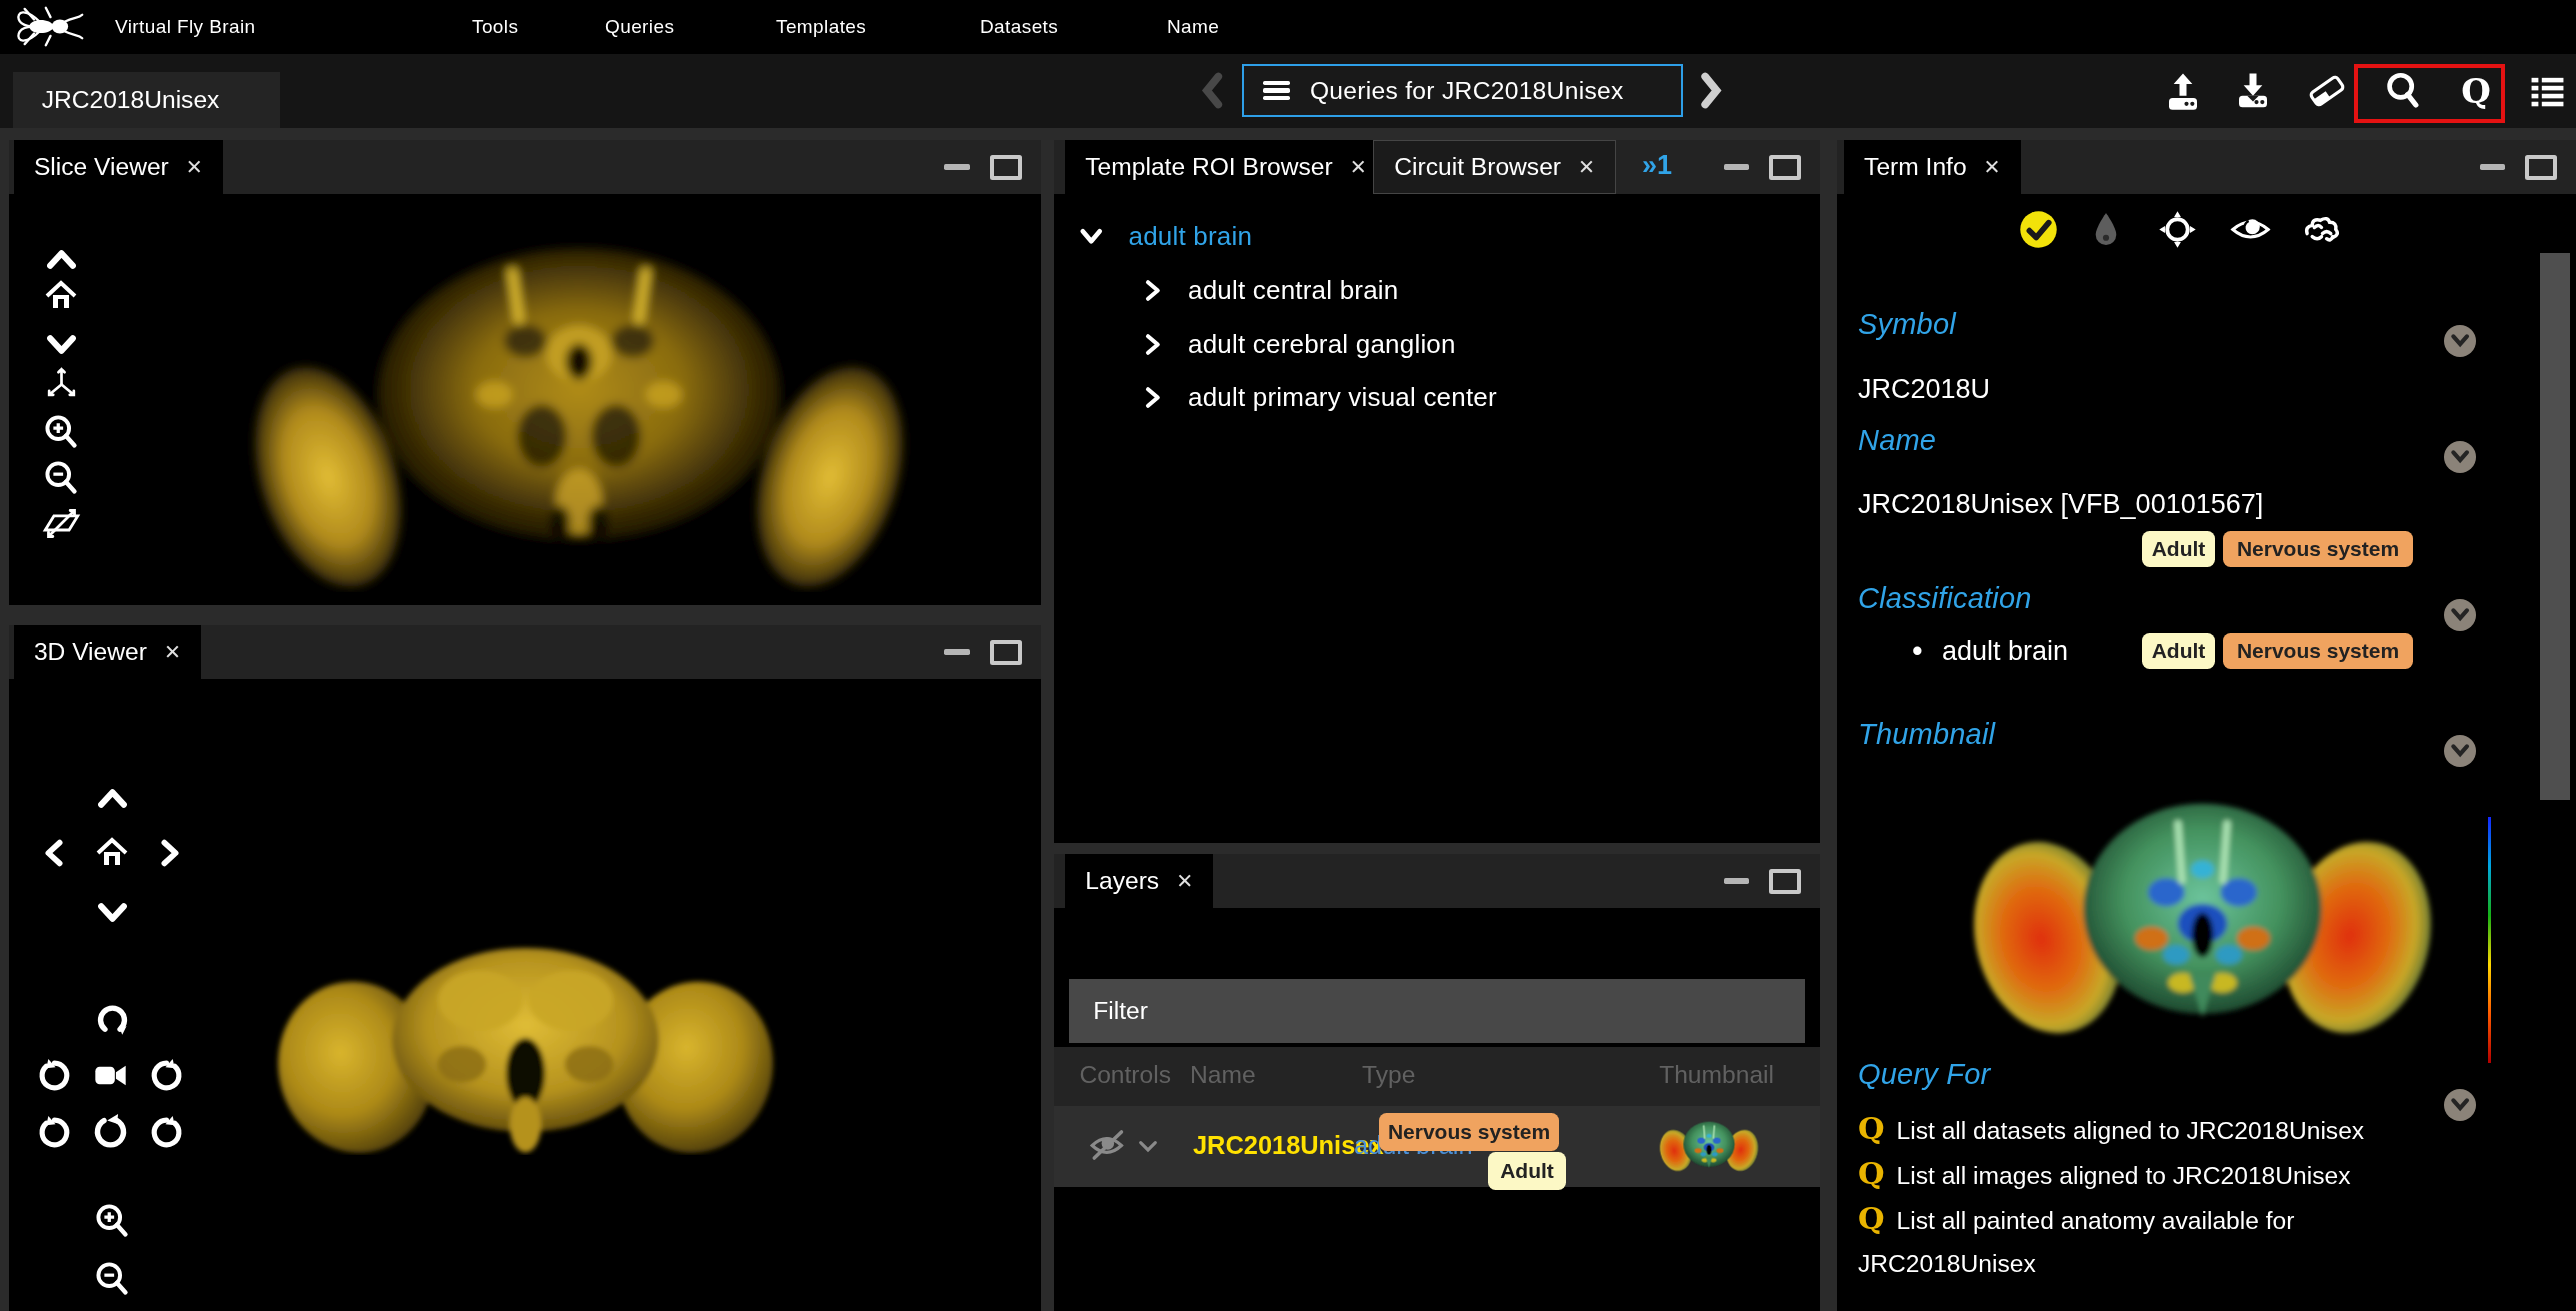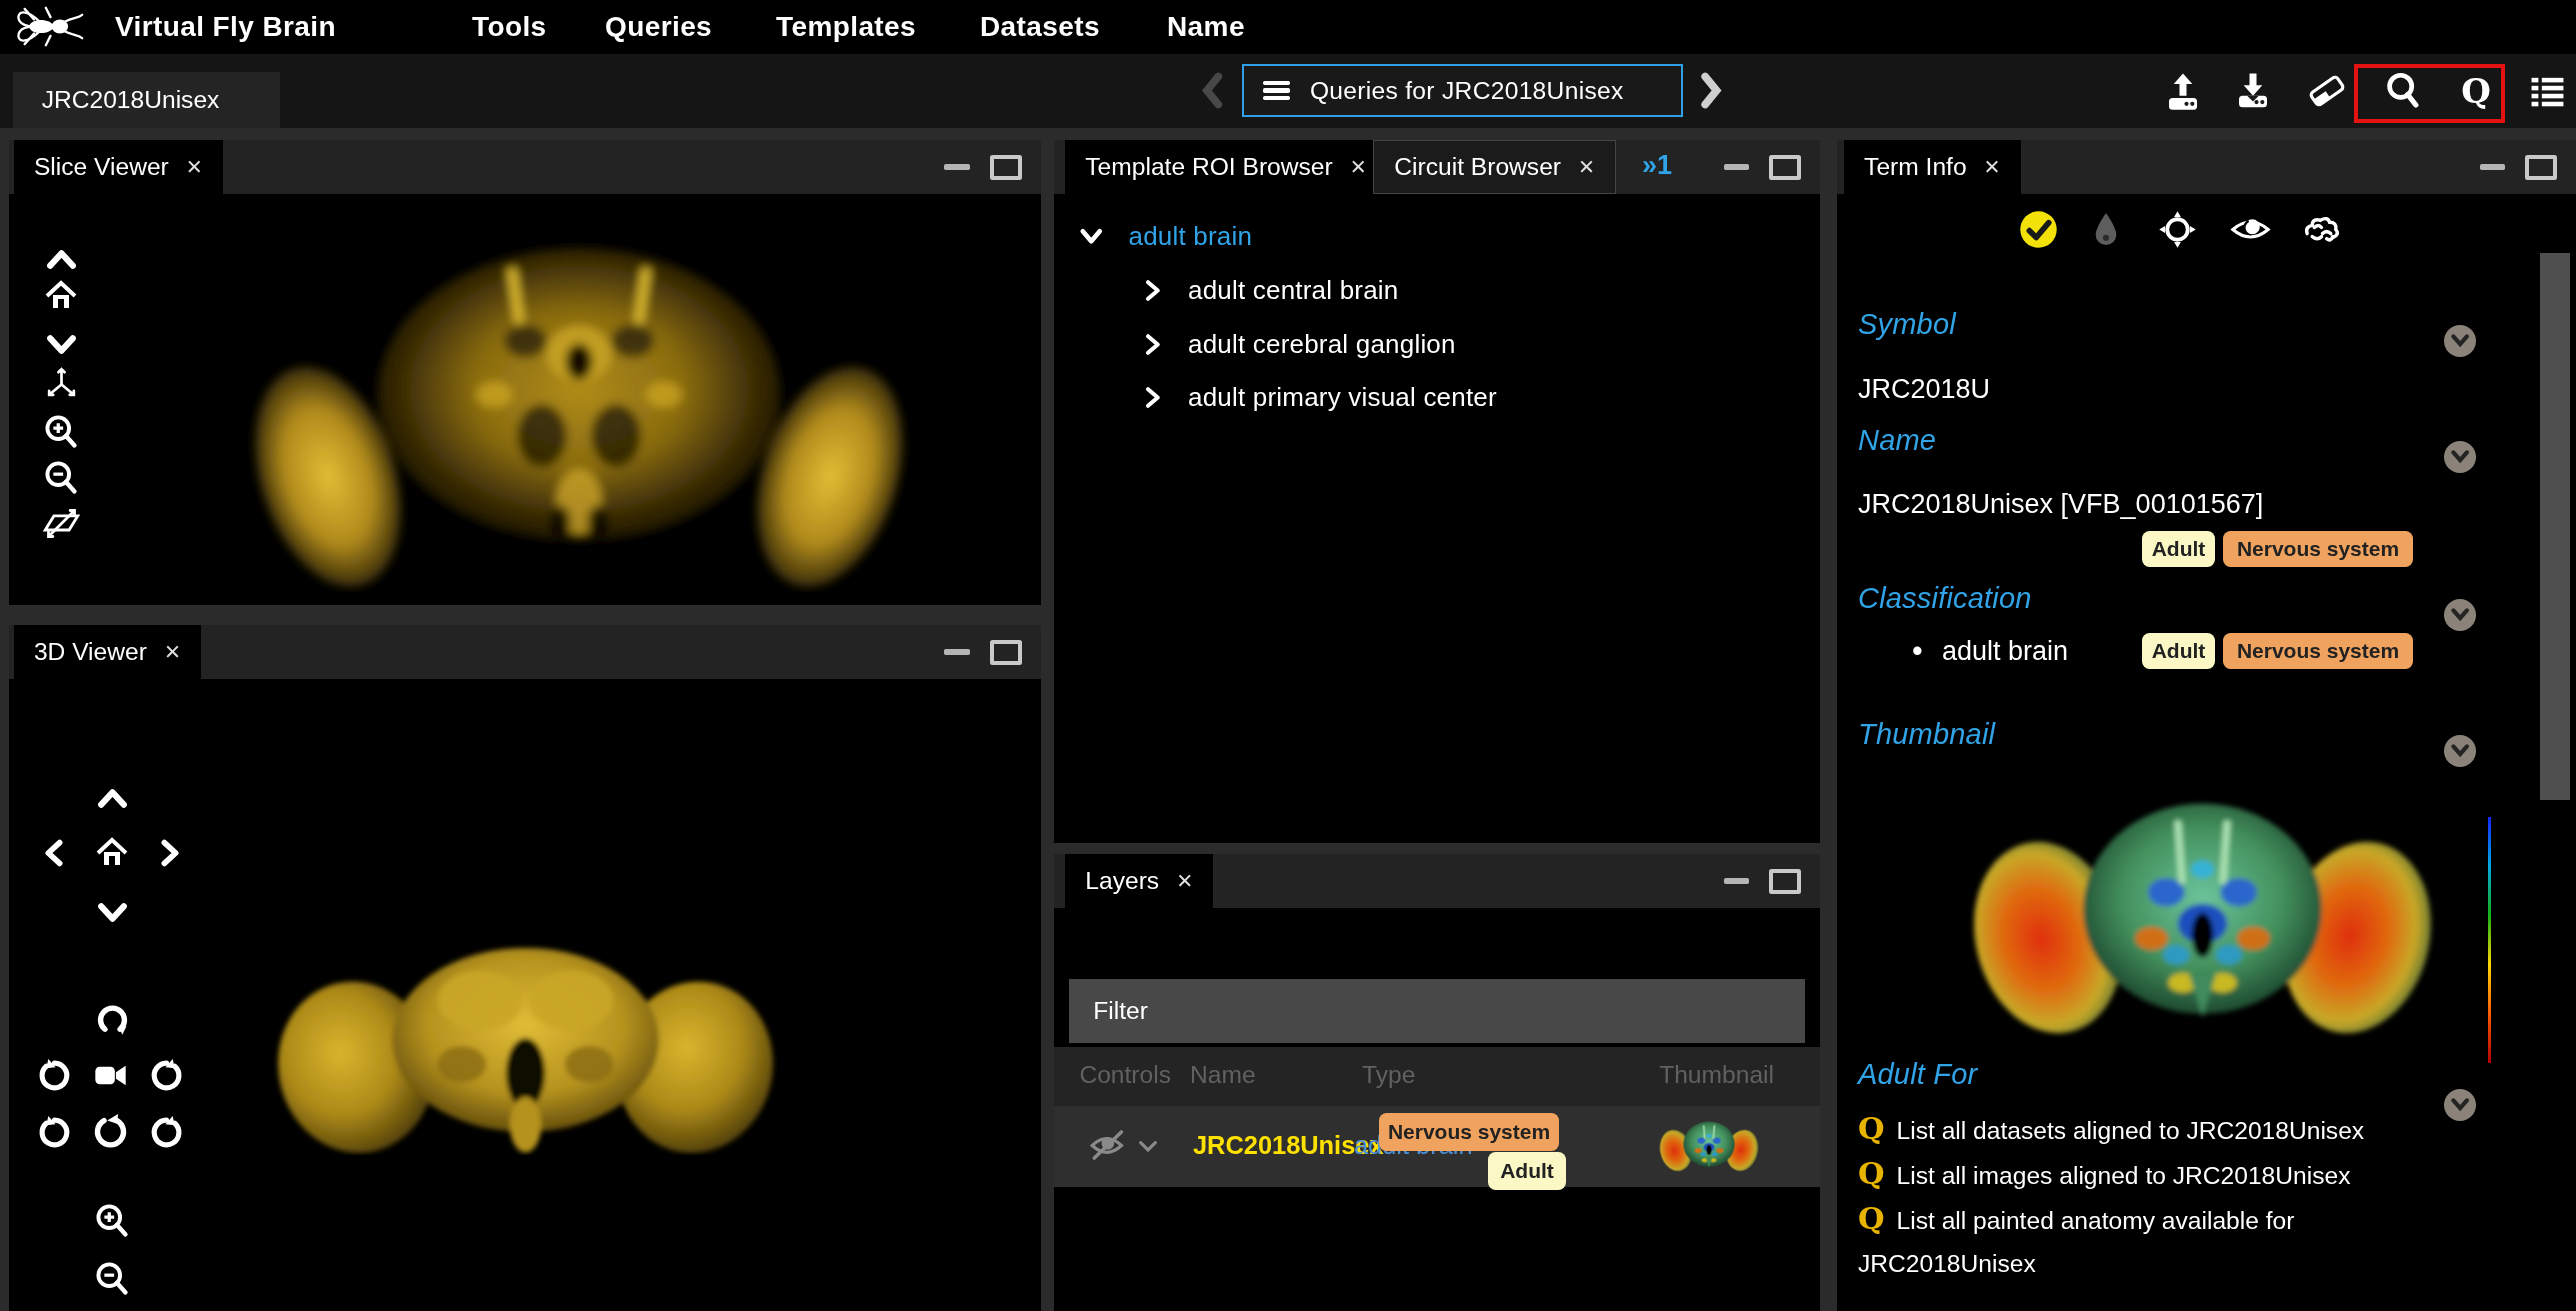--- a/index.html
+++ b/index.html
@@ -1,21 +1,21 @@
 <!DOCTYPE html>
 <html style="font-size:13.6px"><head>
 <meta charset="utf-8">
 <style>
   html,body{margin:0;padding:0;background:#2b2b2b;width:2576px;height:1312px;overflow:hidden;
     font-family:"Liberation Sans","DejaVu Sans",sans-serif;color:#fff;-webkit-font-smoothing:antialiased;}
   .abs{position:absolute;}
   
   #navbar{left:0;top:0;width:2576px;height:54px;background:#000;}
-  .nav-item{position:absolute;top:0;height:54px;display:flex;align-items:center;font-size:28px;
-    letter-spacing:0.4px;color:#fff;white-space:nowrap;cursor:pointer;font-weight:bold;}
+  .nav-item{position:absolute;top:0;height:54px;display:flex;align-items:center;font-size:19px;
+    letter-spacing:0.4px;color:#fff;white-space:nowrap;cursor:pointer;}
   #tabstrip{left:0;top:54px;width:2576px;height:74px;background:#151515;}
   #main-tab{position:absolute;left:12.7px;top:18px;width:267px;height:56px;background:#242424;
     display:flex;align-items:center;padding-left:29px;font-size:24.6px;box-sizing:border-box;}
   
   #search-box{position:absolute;left:1242px;top:64px;width:441px;height:53px;background:#191919;
     border:2.5px solid #2e9fe8;box-sizing:border-box;display:flex;align-items:center;gap:20.3px;padding-left:18.6px;}
   #search-text{font-size:24.6px;letter-spacing:0.3px;}
   .hbar{width:27px;height:4.2px;background:#fff;border-radius:1.7px;margin:3.4px 0;}
   .navchev{position:absolute;top:71px;width:30.5px;height:39px;}
   .tool-ico{position:absolute;top:69px;width:44px;height:44px;display:flex;align-items:center;justify-content:center;cursor:pointer;}
@@ -591,21 +591,21 @@
           <path d="M4 4 L12 13 L20 4" stroke="#242424" stroke-width="5" fill="none" stroke-linecap="round"></path>
         </svg>
     </span>
     <span class="abs" style="left:119px;top:583px">
       <svg width="493" height="280" viewBox="0 0 600 340">
           <use href="#brainsym"></use>
         </svg>
     </span>
     <div id="colorline"></div>
 
-    <span class="sec-label" style="left:21px;top:864px">Adult For</span>
+    <span class="sec-label" style="left:21px;top:864px">Query For</span>
     <span class="chev-circle" style="left:607px;top:895px">
       <svg width="20.3" height="15.3" viewBox="0 0 24 18">
           <path d="M4 4 L12 13 L20 4" stroke="#242424" stroke-width="5" fill="none" stroke-linecap="round"></path>
         </svg>
     </span>
     <div class="abs" style="left:21px;top:913px;width:551px">
       <span class="qrow"><span class="qg">Q</span><span>List all datasets aligned to JRC2018Unisex</span></span>
       <span class="qrow"><span class="qg">Q</span><span>List all images aligned to JRC2018Unisex</span></span>
       <span class="qrow"><span class="qg">Q</span><span>List all painted anatomy available for JRC2018Unisex</span></span>
     </div>

